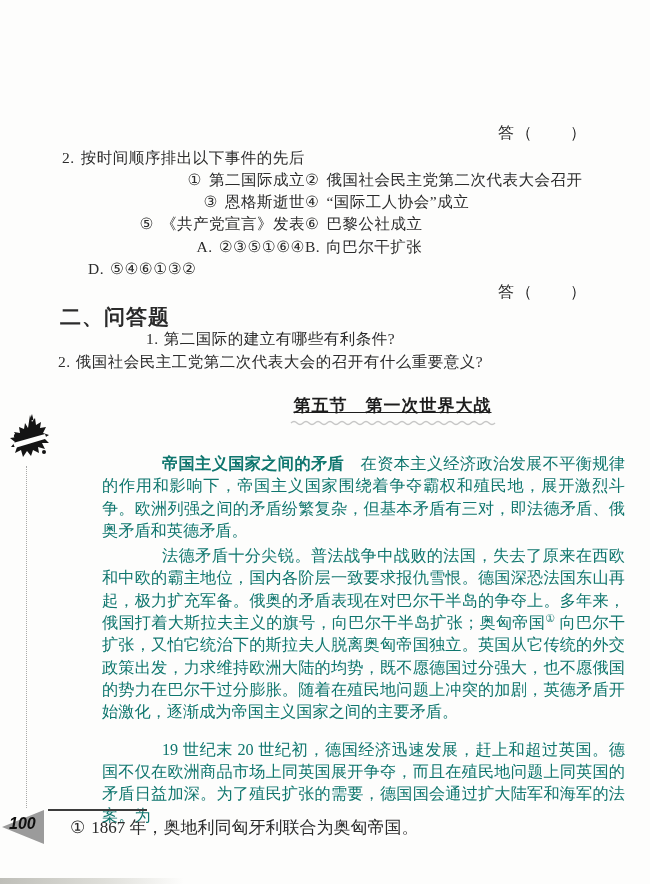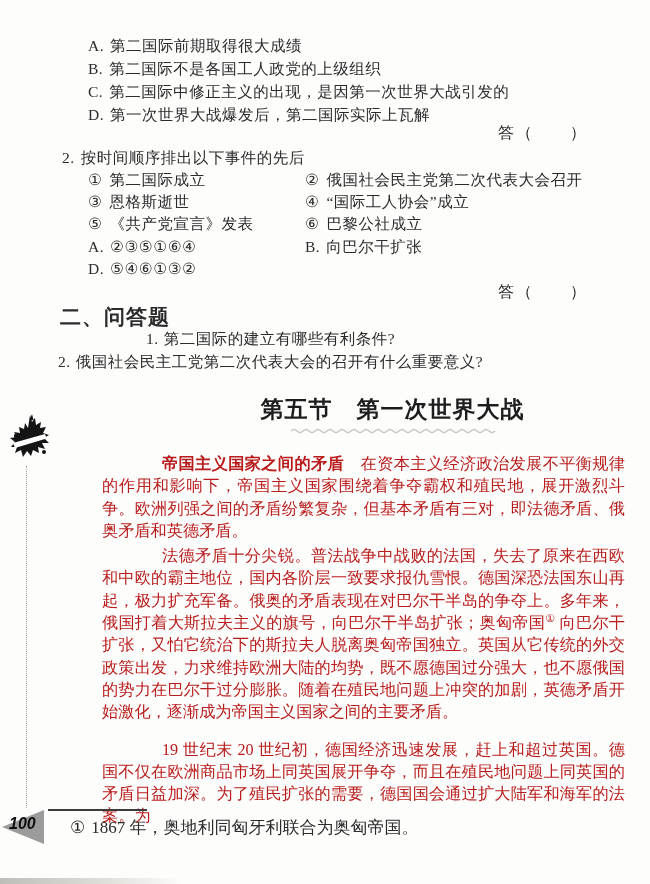--- a/index.html
+++ b/index.html
@@ -16,43 +16,43 @@
   .choices{position:absolute;left:88px;top:34px;width:520px;}
   .ex-label{margin-right:6px;}
   .answer-line{position:absolute;left:102px;width:486px;text-align:right;font-size:16px;letter-spacing:2px;}
   .answer1{top:121px;}
   .answer2{top:280px;}
   .q2stem{position:absolute;left:62px;top:146px;}
   .twocol{position:absolute;left:88px;width:520px;}
   .events{top:169px;}
   .q2options{top:236px;}
   .tc-row{display:flex;height:22px;line-height:22px;}
-  .tc-cell1{width:217px;}
+  .tc-cell1{width:217px;text-align:right;}
   .tc-cell2{flex:1;}
   .circ{margin-right:7px;}
   .part2-heading{
     position:absolute;left:60px;top:303px;
     font-family:"Liberation Sans","DejaVu Sans",sans-serif;
     font-weight:bold;font-size:21px;letter-spacing:1px;
   }
   .essay{position:absolute;left:58px;top:327px;line-height:23px;text-align:center;}
   .essay .num{margin-right:5px;}
   
   .section-heading{
     position:absolute;left:135px;top:394px;width:515px;
     text-align:center;
     font-family:"Liberation Sans","DejaVu Sans",sans-serif;
-    font-weight:bold;font-size:23px;color:#1d1d1d;letter-spacing:1px;
+    font-weight:bold;font-size:17px;color:#1d1d1d;letter-spacing:1px;text-decoration:underline;
   }
   .heading-underline{display:block;margin:3px auto 0;}
   
   .bodytext{
     position:absolute;left:102px;top:452px;width:523px;
     font-size:16.2px;line-height:22.3px;text-align:justify;
-    color:#b91c1c;
+    color:#0f766e;
   }
   .bodytext p{margin:0;text-indent:60px;}
   .bodytext p.p2{margin-top:3px;}
   .bodytext p.p3{margin-top:15px;}
   .lead-bold{
     font-family:"Liberation Sans","DejaVu Sans",sans-serif;
     font-weight:bold;
   }
   .fn-ref{font-size:11px;vertical-align:super;line-height:0;}
   
@@ -68,26 +68,20 @@
     font-family:"Liberation Sans","DejaVu Sans",sans-serif;
     font-weight:bold;font-style:italic;font-size:16px;color:#0e0e0e;}
   .bottom-smudge{position:absolute;left:0;bottom:0;width:230px;height:6px;
     background:linear-gradient(to right,#b3b3ac,#d9d9d3 45%,rgba(255,255,255,0) 80%);opacity:.85;}
 </style>
 </head>
 <body>
 
 <div class="page">
 
-  <div class="choices ex">
-    <div><span class="ex-label">A.</span><span>第二国际前期取得很大成绩</span></div>
-    <div><span class="ex-label">B.</span><span>第二国际不是各国工人政党的上级组织</span></div>
-    <div><span class="ex-label">C.</span><span>第二国际中修正主义的出现，是因第一次世界大战引发的</span></div>
-    <div><span class="ex-label">D.</span><span>第一次世界大战爆发后，第二国际实际上瓦解</span></div>
-  </div>
 
   <div class="answer-line answer1 ex">答（　　）</div>
 
   <div class="q2stem ex">
     <span class="ex-label">2.</span><span>按时间顺序排出以下事件的先后</span>
   </div>
 
   <div class="twocol events ex">
     <div class="tc-row">
       <div class="tc-cell1"><span class="circ">①</span><span>第二国际成立</span></div>

